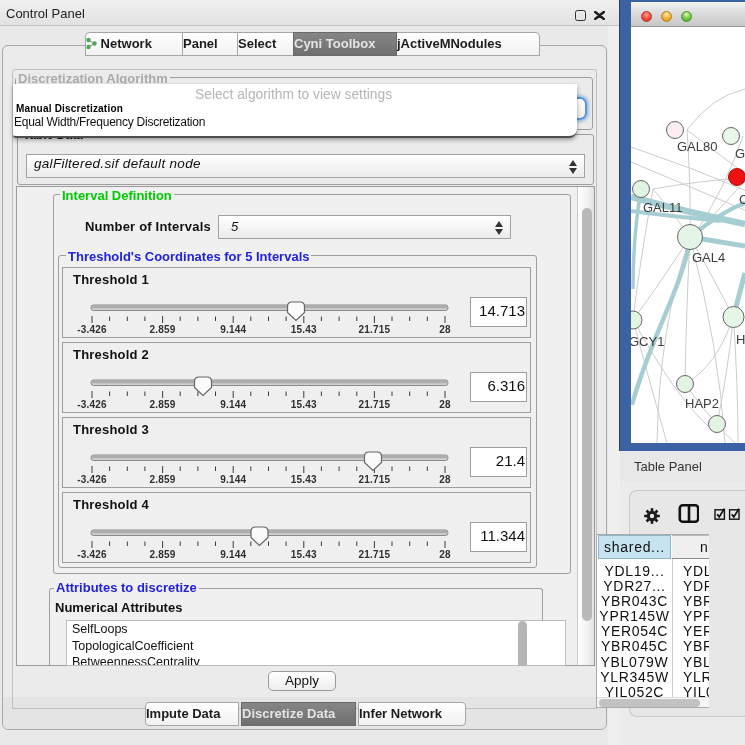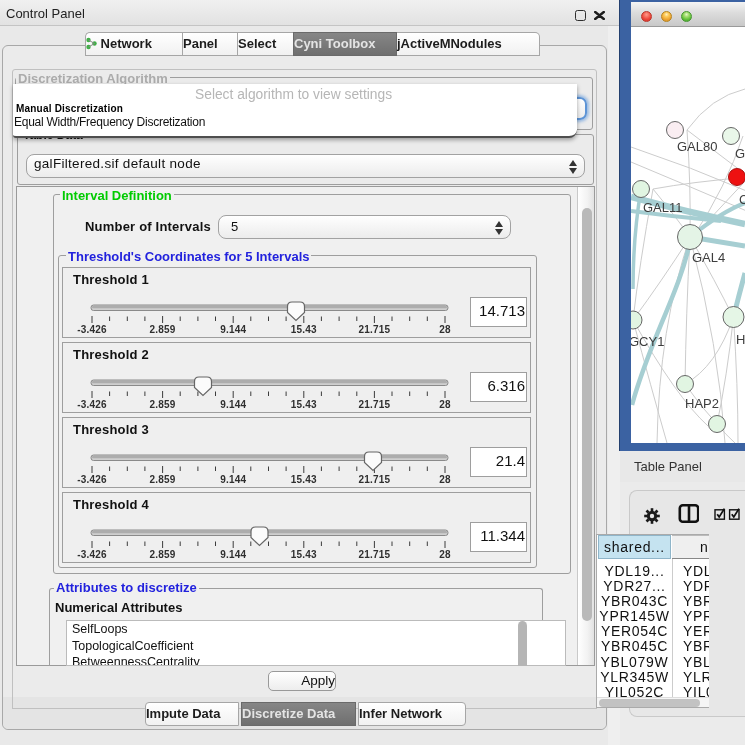--- a/index.html
+++ b/index.html
@@ -1,20 +1,20 @@
 <!DOCTYPE html>
 <html><head>
 <meta charset="utf-8">
 <style>
 * { margin:0; padding:0; box-sizing:border-box; }
 html,body { width:745px; height:745px; overflow:hidden; }
 body { font-family:"Liberation Sans", sans-serif; background:#e9e9e9; position:relative; }
 .abs { position:absolute; }
 .gbox { position:absolute; border:1px solid #9e9e9e; border-radius:3px; }
-.combo { position:absolute; background:linear-gradient(#ffffff,#f6f6f6 45%,#ececec); border:1px solid #a2a2a2; border-radius:8px; font-size:13px; color:#111; }
+.combo { position:absolute; background:linear-gradient(#ffffff,#f6f6f6 45%,#ececec); border:1px solid #a2a2a2; border-radius:0; font-size:13px; color:#111;font-style:italic; }
 .tab { position:absolute; top:0; height:24px; background:linear-gradient(#ffffff,#f1f1f1); border:1px solid #a6a6a6; font-size:13px; font-weight:600; color:#1c1c1c; text-align:left; line-height:22px; }
 .seltab { background:linear-gradient(#868686,#6f6f6f); color:#e4e4e4; border-color:#6a6a6a; }
 .tbox { position:absolute; left:62px; width:469px; height:71px; background:#efefef; border:1px solid #9e9e9e; }
 .tlab { position:absolute; left:10px; top:4px; font-size:13px; letter-spacing:0.2px; font-weight:bold; color:#111; }
 .vbox { position:absolute; left:407px; top:29px; width:57px; height:30px; background:#fff; border:1px solid #9e9e9e; font-size:15px; color:#111; text-align:right; line-height:26px; padding-right:1px; }
 </style>
 </head>
 <body>
 
 <div class="abs" style="left:0; top:0; width:610px; height:745px; background:#e9e9e9;"></div>
@@ -240,21 +240,21 @@
   </div>
 
 <div class="gbox" style="left:49px; top:588px; width:494px; height:78px; border-bottom:none; border-radius:3px 3px 0 0;"></div>
 <div class="abs" style="left:54px; top:580px; font-size:13px; font-weight:bold; color:#2222dd; background:#f0f0f0; padding:0 2px;">Attributes to discretize</div>
 <div class="abs" style="left:55px; top:600px; font-size:13px; font-weight:bold; color:#111;">Numerical Attributes</div>
 <div class="abs" style="left:66px; top:620px; width:500px; height:46px; background:#fff; border:1px solid #bbb; font-size:12.5px; color:#111; overflow:hidden;">
   <div style="padding:0 0 0 5px; line-height:16.5px;">SelfLoops<br>TopologicalCoefficient<br>BetweennessCentrality</div>
 </div>
 <div class="abs" style="left:518px; top:621px; width:9px; height:45px; background:#b5b5b5; border-radius:5px 5px 0 0;"></div>
 
-<div class="abs" style="left:268px; top:671px; width:68px; height:20px; background:linear-gradient(#ffffff,#ededed); border:1px solid #999; border-radius:5px; font-size:13.5px; color:#111; text-align:right; line-height:18px;">Apply</div>
+<div class="abs" style="left:268px; top:671px; width:68px; height:20px; background:linear-gradient(#ffffff,#ededed); border:1px solid #999; border-radius:5px; font-size:13.5px; color:#111; text-align:center; line-height:18px;">Apply</div>
 
 <div class="abs" style="left:3px; top:697px; width:603px; height:32px; background:#e4e4e4; border-radius:0 0 6px 6px;"></div>
 <div class="abs" style="left:12px; top:697px; width:1px; height:12px; background:#c0c0c0;"></div>
 <div class="abs" style="left:596px; top:697px; width:1px; height:12px; background:#c0c0c0;"></div>
 <div class="abs" style="left:12px; top:708px; width:585px; height:1px; background:#c0c0c0;"></div>
 
 <div class="tab" style="left:145px; top:702px; width:94px; border-radius:4px 0 0 4px;">Impute Data</div>
 <div class="tab seltab" style="left:241px; top:702px; width:115px; border-radius:0;">Discretize Data</div>
 <div class="tab" style="left:358px; top:702px; width:108px; border-radius:0 4px 4px 0;">Infer Network</div>
 

